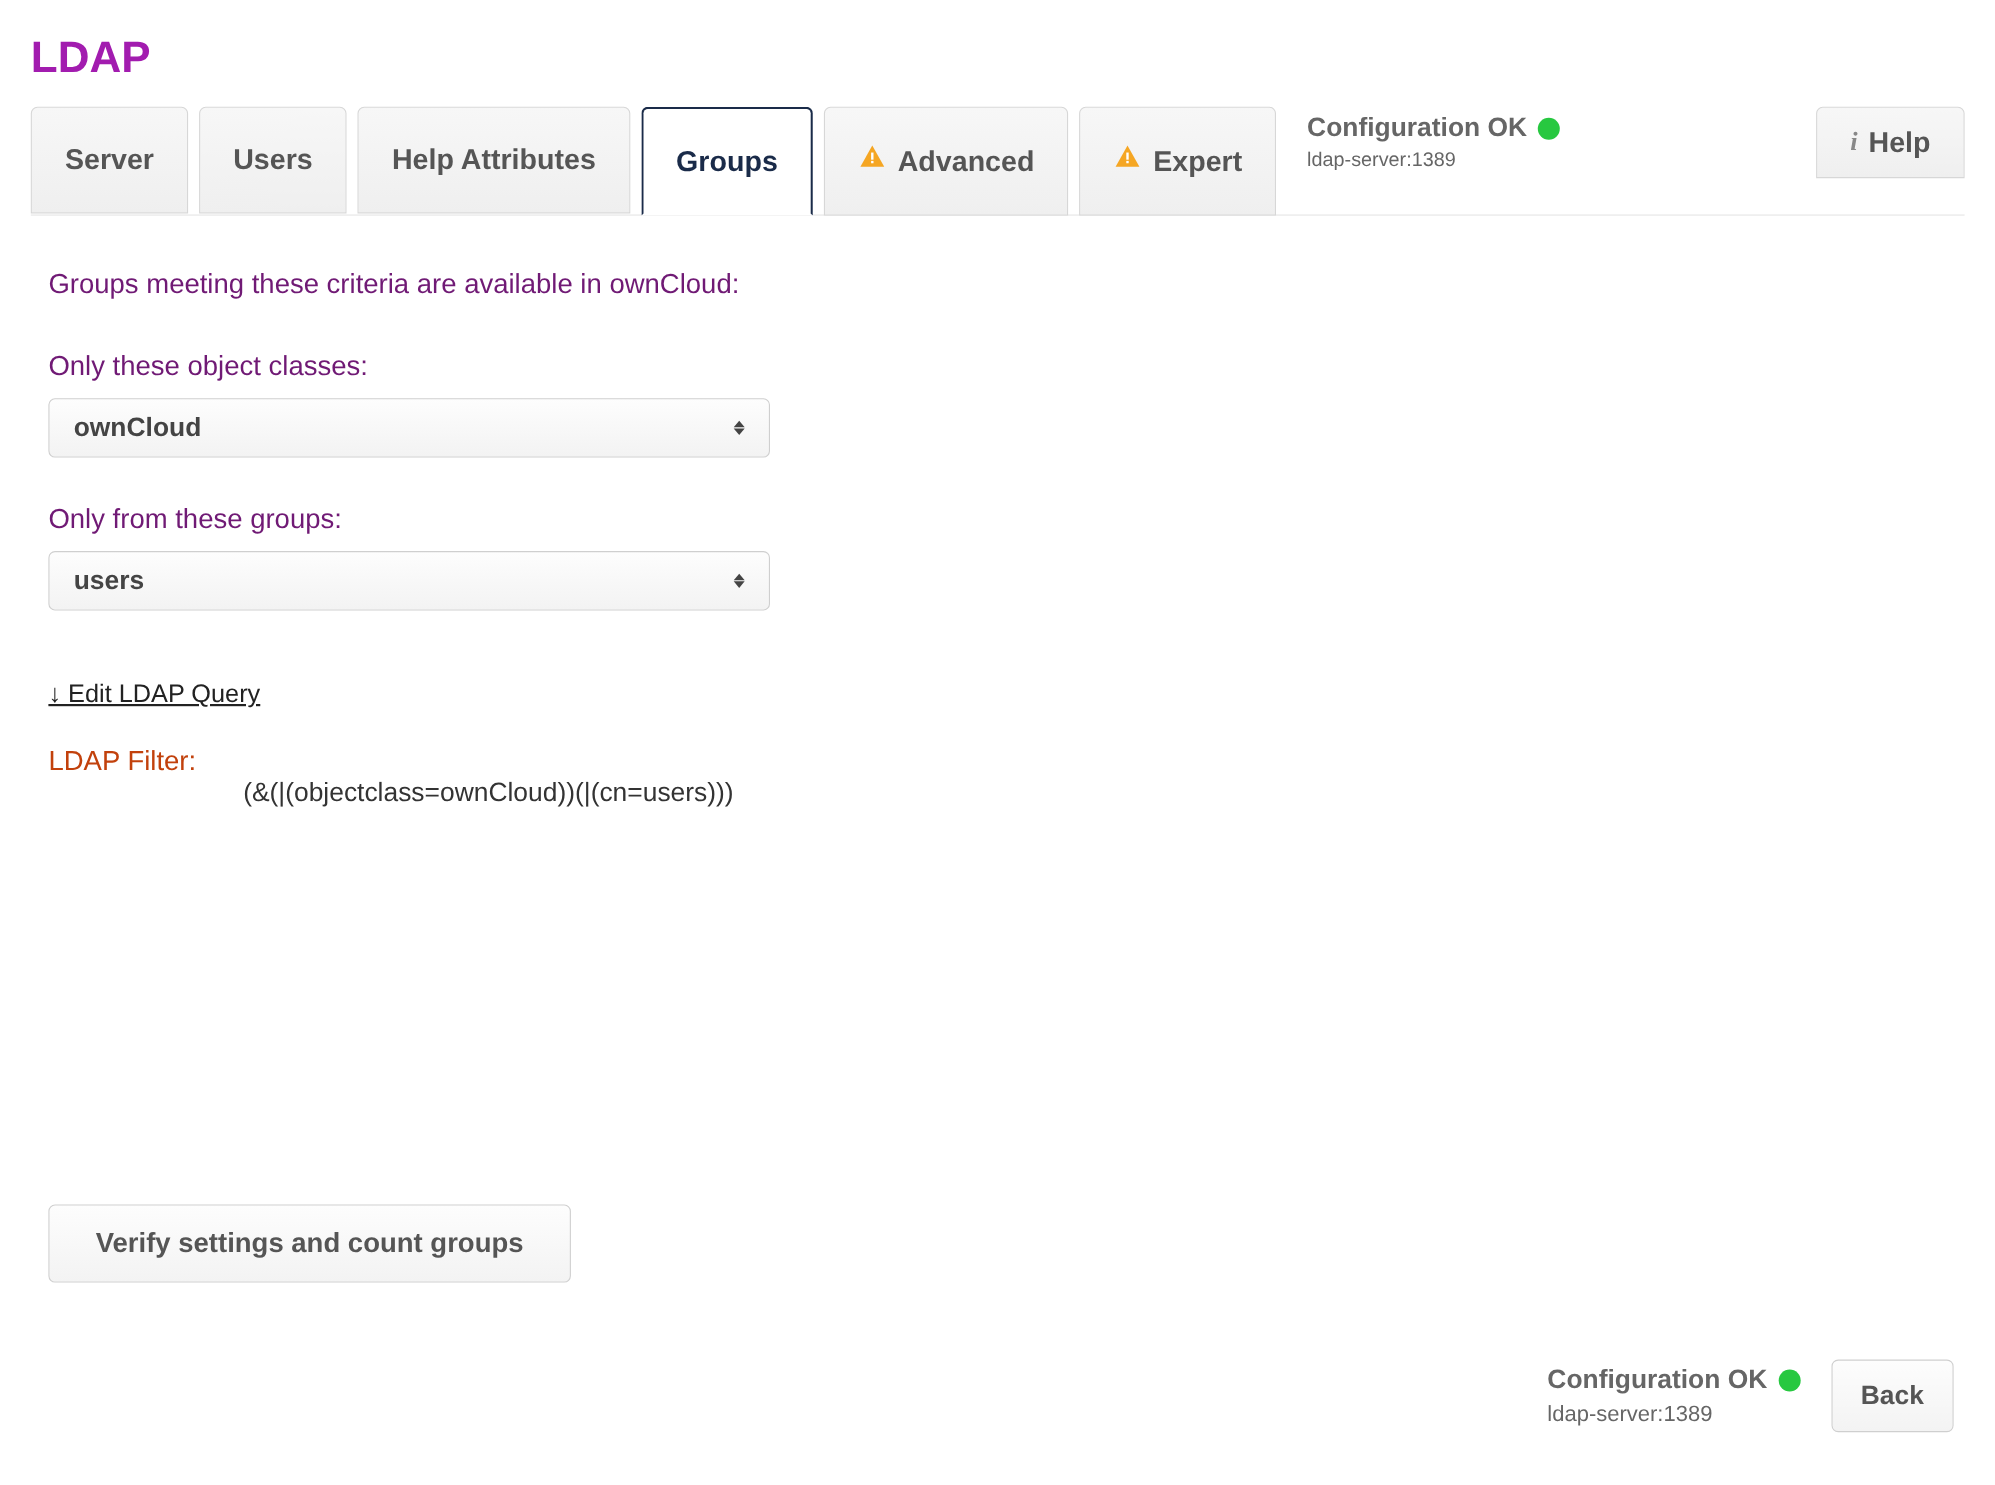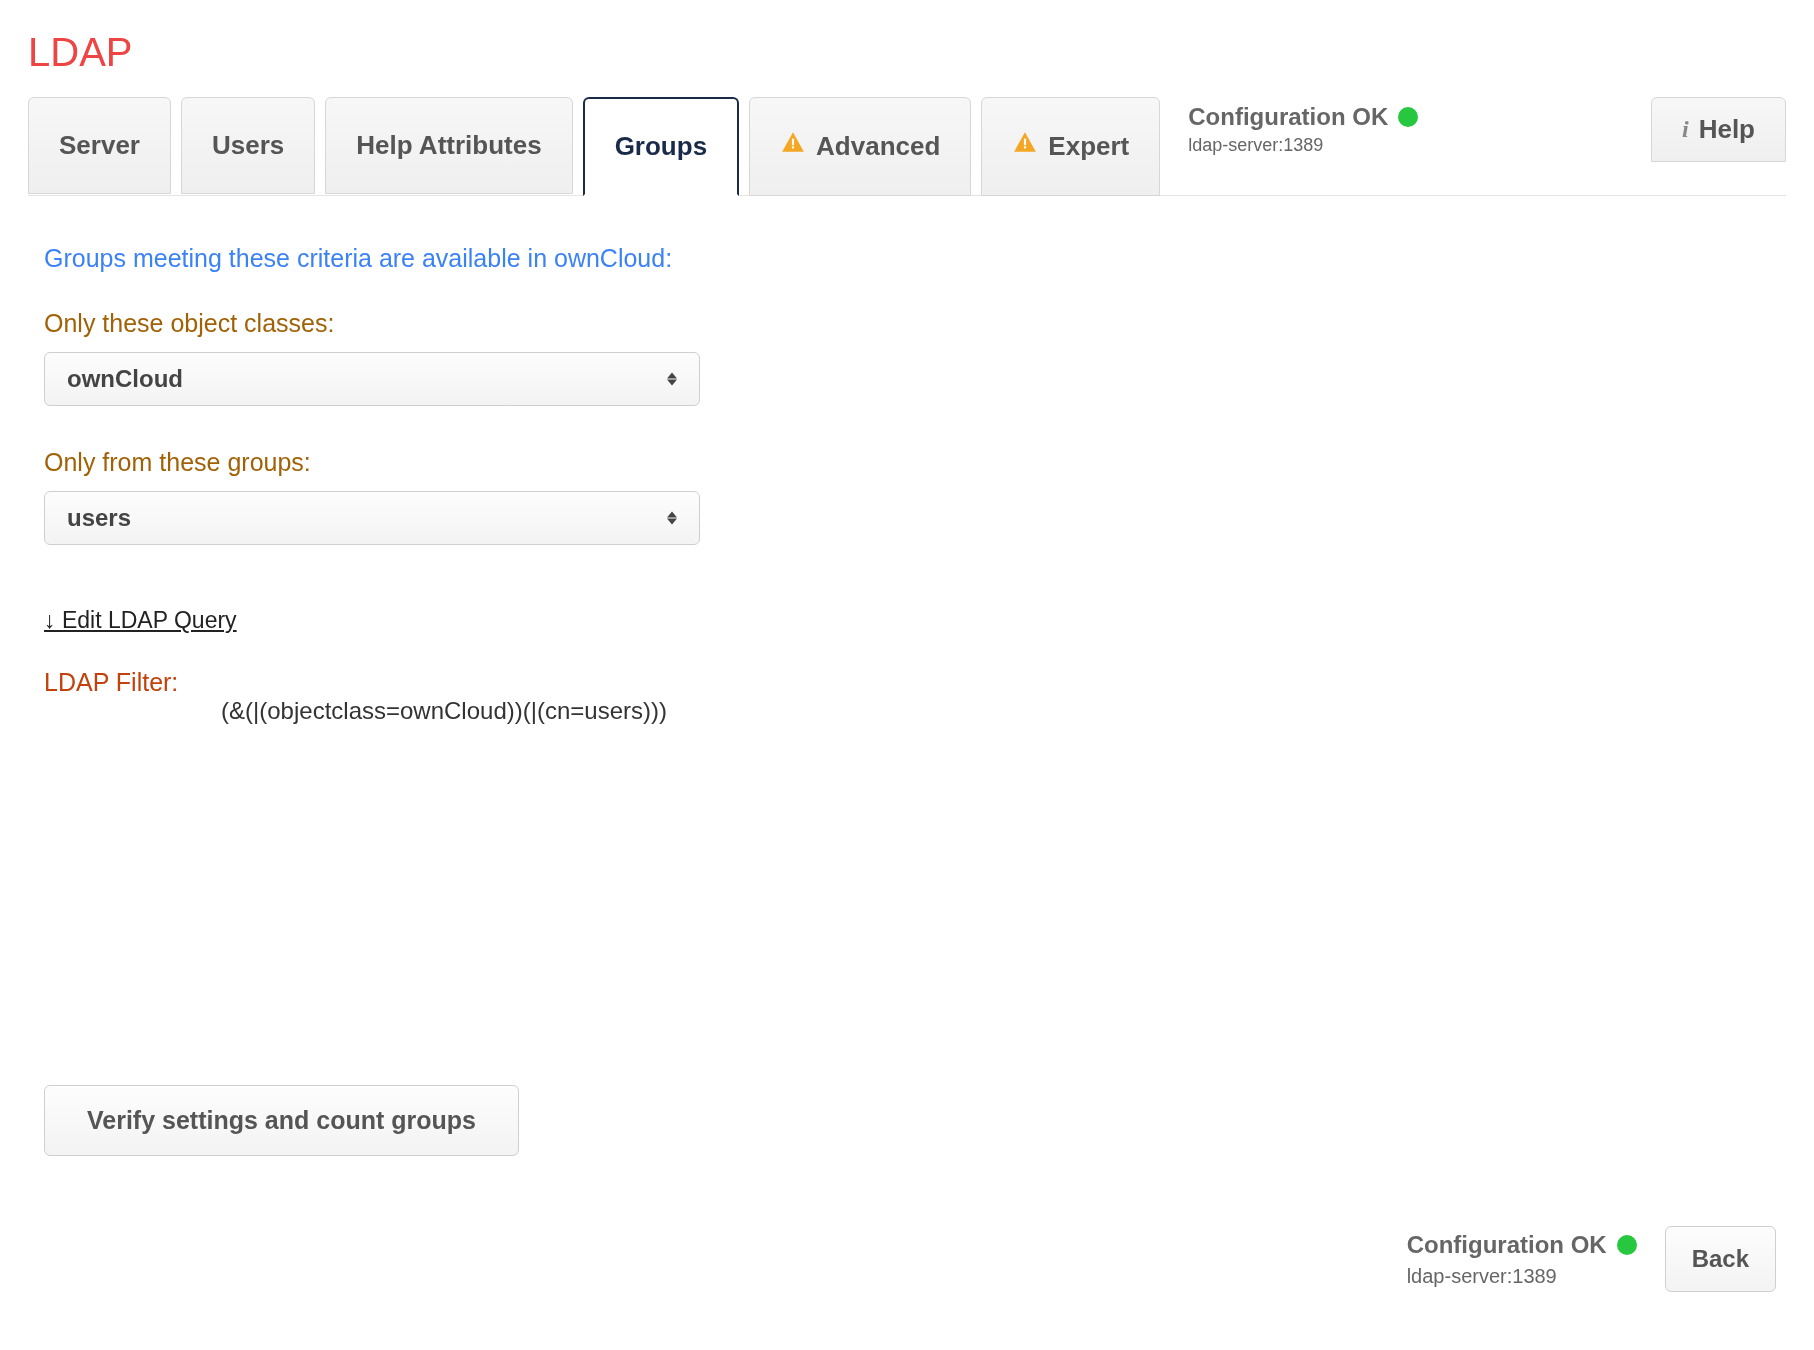--- a/index.html
+++ b/index.html
@@ -1,39 +1,39 @@
 <!DOCTYPE html>
 <html><head>
 <meta charset="utf-8">
 <style>
   * { box-sizing: border-box; }
   html, body { margin:0; padding:0; background:#fff; font-family:"Helvetica Neue", Arial, sans-serif; color:#222; }
   .page { width:1814px; min-height:1350px; padding:30px 28px 40px 28px; transform-origin:top left; }
 
-  h1.page-title { font-size:40px; font-weight:400; margin:0 0 22px 0; color:#ef4444; }
+  h1.page-title { font-size:40px; font-weight:700; margin:0 0 22px 0; color:#a21caf; }
 
   
   .tabbar { display:flex; align-items:flex-start; gap:10px; border-bottom:1px solid #e5e5e5; padding-bottom:0; }
   .tab { background:linear-gradient(#f7f7f7,#efefef); border:1px solid #d7d7d7; border-radius:6px 6px 0 0; padding:32px 30px; font-size:26px; font-weight:600; color:#555; cursor:pointer; display:flex; align-items:center; gap:10px; margin-bottom:-1px; }
   .tab.active { background:#fff; border:2px solid #1a2b49; border-bottom:2px solid #fff; color:#1a2b49;justify-content:center; }
   .tab .warn-icon { display:inline-block; }
 
   .status-block { display:flex; flex-direction:column; justify-content:center; padding:6px 10px 0 18px; }
   .status-line { display:flex; align-items:center; gap:10px; }
   .status-text { font-size:24px; font-weight:600; color:#666; }
   .status-sub  { font-size:18px; color:#666; margin-top:4px; }
   .dot-green { width:20px; height:20px; border-radius:50%; background:#27c840; display:inline-block; }
 
   .tab-help { background:linear-gradient(#f7f7f7,#efefef); border:1px solid #d7d7d7; border-radius:6px 6px 0 0; padding:16px 30px; font-size:26px; font-weight:600; color:#555; cursor:pointer; display:flex; align-items:center; gap:10px; margin-left:auto; margin-bottom:-1px; }
   .info-i { font-family:Georgia,serif; font-style:italic; font-size:24px; color:#888; }
 
   
   .content { padding:48px 16px 0 16px; max-width:820px; }
-  .intro { font-size:25px; color:#3b82f6; margin:0 0 36px 0; }
-  .field-label { font-size:25px; color:#a16207; margin:0 0 14px 0; }
+  .intro { font-size:25px; color:#701a75; margin:0 0 46px 0; }
+  .field-label { font-size:25px; color:#701a75; margin:0 0 14px 0; }
 
   .select-like { width:656px; border:1px solid #cfcfcf; border-radius:6px; background:linear-gradient(#fdfdfd,#f3f3f3); padding:12px 48px 12px 22px; font-size:24px; font-weight:600; color:#444; position:relative; cursor:pointer; margin-bottom:42px; }
   .select-like .arrows { position:absolute; right:22px; top:50%; transform:translateY(-50%); display:flex; flex-direction:column; gap:1px; }
   .arrow-up, .arrow-down { width:0; height:0; border-left:5px solid transparent; border-right:5px solid transparent; }
   .arrow-up   { border-bottom:6px solid #444; }
   .arrow-down { border-top:6px solid #444; }
 
   .edit-link { font-size:23px; color:#222; text-decoration:underline; cursor:pointer; display:inline-block; margin:20px 0 34px 0; }
 
   .filter-label { font-size:25px; color:#c2410c; }

